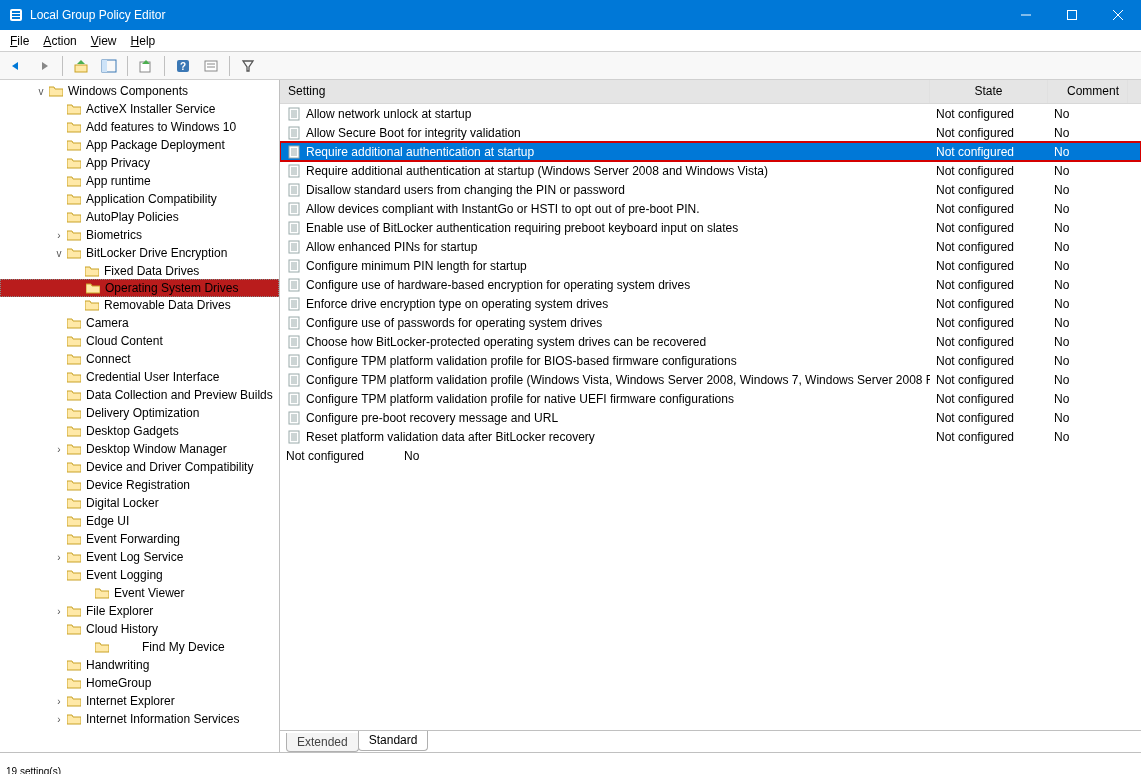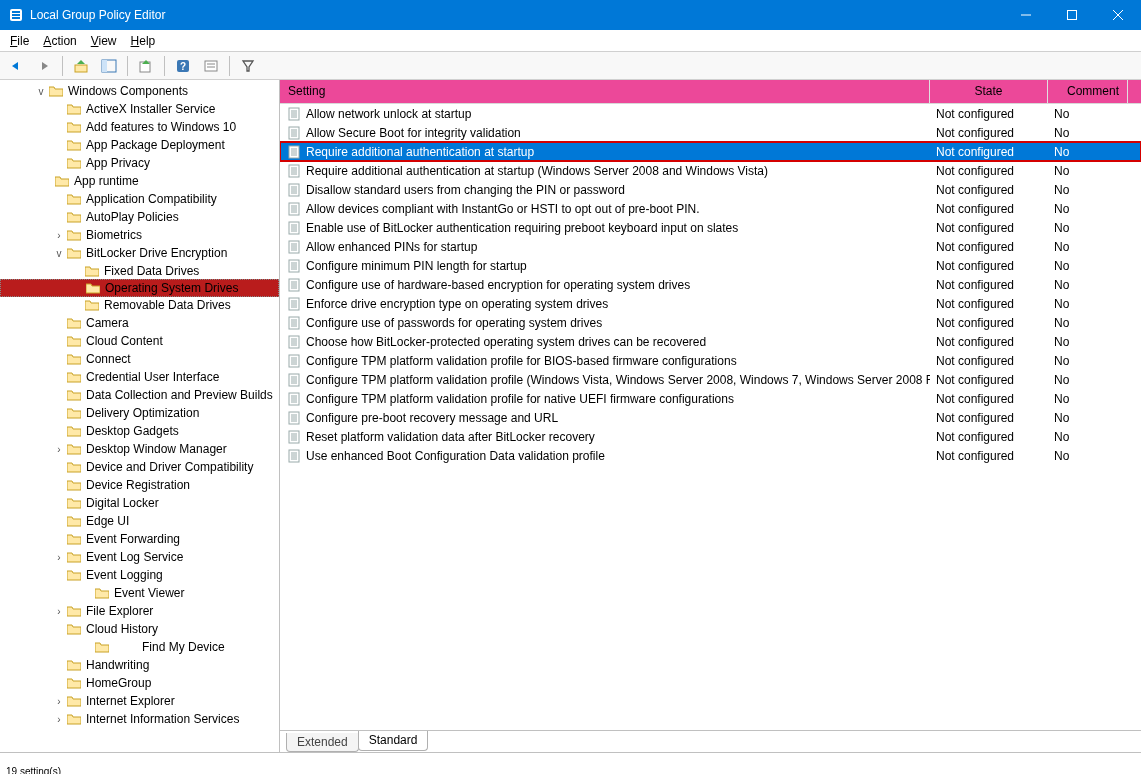--- a/index.html
+++ b/index.html
@@ -27,21 +27,21 @@
 .tree-row.selected { background: #b91c1c; border:1px dotted #888; height:18px; margin-top:-1px; margin-bottom:-1px;}
 .tree-row .twist { width: 14px; text-align: center; color:#555; font-size:10px; }
 .tree-row .folder-icon { width: 16px; height: 14px; margin-right: 4px; display:inline-flex; align-items:center; justify-content:center;}
 .tree-row .label { font-size: 12px; }
 .folder-svg { width:14px; height:12px; }
 .tree-pane::-webkit-scrollbar { width:17px; height:17px;}
 .tree-pane::-webkit-scrollbar-track { background:#f0f0f0;}
 .tree-pane::-webkit-scrollbar-thumb { background:#c2c2c2;}
 
 .list-pane { flex: 1; display: flex; flex-direction: column; overflow:hidden;}
-.list-header { display: flex; height: 24px; background: #ec4899; border-bottom: 1px solid #d8d8d8; }
+.list-header { display: flex; height: 24px; background: #e5e5e5; border-bottom: 1px solid #d8d8d8; }
 .list-header .colh { padding: 4px 8px; border-right: 1px solid #e0e0e0; font-size: 12px; cursor:default;}
 .list-body { flex: 1; overflow-x: auto; overflow-y:hidden; }
 .list-row { display: flex; height: 19px; align-items: center; cursor:default; }
 .list-row.highlighted { outline: 2px solid #d40000; outline-offset:-1px; background:#0078d7; color:#fff; }
 .list-row .cell { padding: 0 6px; white-space: nowrap; overflow: hidden; font-size:12px; display:flex; align-items:center; }
 .list-row .policy-icon { width:16px; height:16px; margin-right:4px; flex-shrink:0; display:inline-flex; align-items:center; justify-content:center;}
 .list-body::-webkit-scrollbar{height:17px;}
 .list-body::-webkit-scrollbar-track{background:#f0f0f0;}
 .list-body::-webkit-scrollbar-thumb{background:#c2c2c2;}
 
@@ -191,21 +191,21 @@
         </div>
         <div class="tree-row" style="padding-left: 52px;">
           <span class="twist"></span>
           <span class="folder-icon">
             <svg class="folder-svg">
               <path d="M0 2 L5 2 L6 4 L14 4 L14 11 L0 11 Z" fill="#ffe9a8" stroke="#c9a227"></path>
             </svg>
           </span>
           <span class="label">App Privacy</span>
         </div>
-        <div class="tree-row" style="padding-left: 40px; text-align: right;">
+        <div class="tree-row" style="padding-left: 52px; text-align: right;">
           <span class="twist"></span>
           <span class="folder-icon">
             <svg class="folder-svg">
               <path d="M0 2 L5 2 L6 4 L14 4 L14 11 L0 11 Z" fill="#ffe9a8" stroke="#c9a227"></path>
             </svg>
           </span>
           <span class="label">App runtime</span>
         </div>
         <div class="tree-row" style="padding-left: 52px;">
           <span class="twist"></span>
@@ -770,32 +770,20 @@
                   <line x1="4" y1="8" x2="10" y2="8" stroke="#9aa"></line>
                   <line x1="4" y1="10" x2="10" y2="10" stroke="#9aa"></line>
                 </svg>
               </span>
               <span>Reset platform validation data after BitLocker recovery</span>
             </div>
             <div class="cell col-state">Not configured</div>
             <div class="cell col-comment">No</div>
           </div>
           <div class="list-row">
-            <div class="cell col-setting">
-              <span class="policy-icon">
-                <svg width="14" height="14">
-                  <rect x="2" y="1" width="10" height="12" fill="#fff" stroke="#9aa"></rect>
-                  <line x1="4" y1="4" x2="10" y2="4" stroke="#9aa"></line>
-                  <line x1="4" y1="6" x2="10" y2="6" stroke="#9aa"></line>
-                  <line x1="4" y1="8" x2="10" y2="8" stroke="#9aa"></line>
-                  <line x1="4" y1="10" x2="10" y2="10" stroke="#9aa"></line>
-                </svg>
-              </span>
-              <span>Use enhanced Boot Configuration Data validation profile</span>
-            </div>
             <div class="cell col-state">Not configured</div>
             <div class="cell col-comment">No</div>
           </div>
         </div>
       </div>
     <div class="tabs">
       <div class="tab inactive">Extended</div>
       <div class="tab active">Standard</div>
     </div>
   </div>

